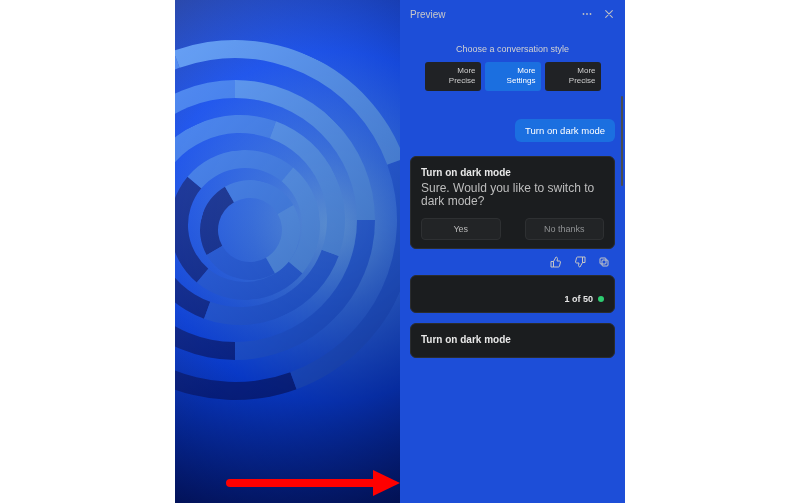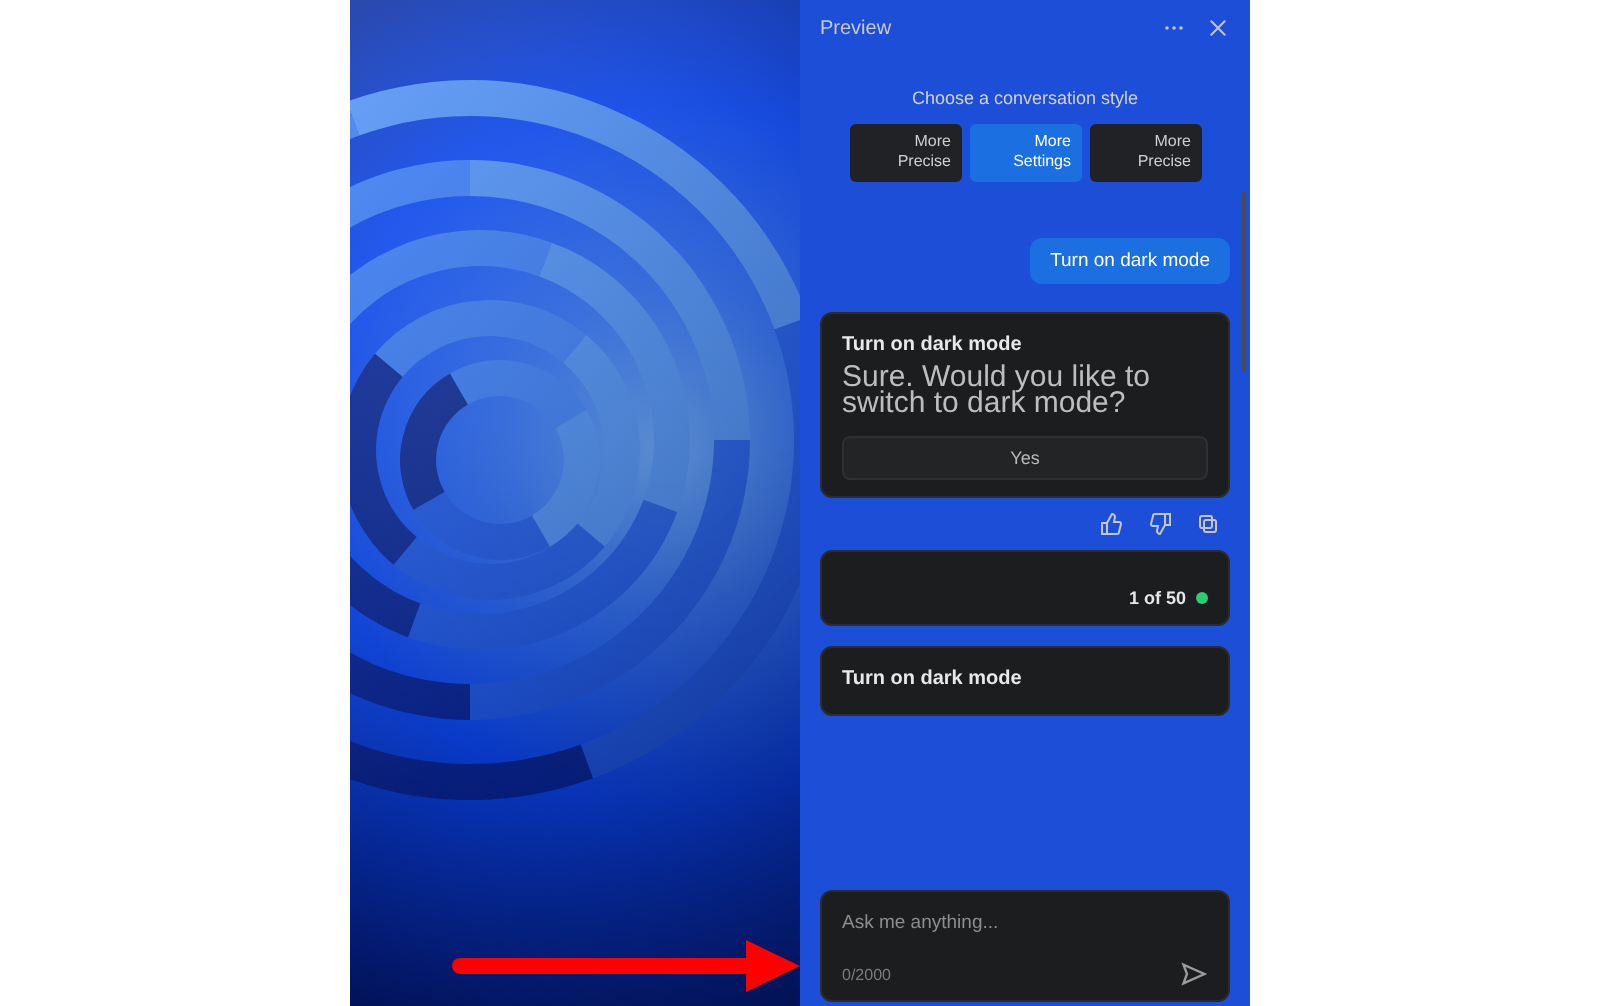--- a/index.html
+++ b/index.html
@@ -143,21 +143,21 @@
     margin-bottom: 10px;
     color: #cfcfcf;
   }
   .card-title {
     color: #e8e8e8;
     font-size: 10px;
     font-weight: 600;
     margin-bottom: 4px;
   }
   .card-body {
-    font-size: 15px;
+    font-size: 12px;
     line-height: 13px;
     color: #bdbdbd;
   }
 
   .yn-row {
     display:flex; gap:24px; margin-top:10px; justify-content:center;
   }
   .yn-btn {
     flex:1;
     background:#222426;
@@ -263,20 +263,21 @@
 
       <div class="user-row">
         <div class="user-bubble">Turn on dark mode</div>
       </div>
 
       <div class="card">
         <div class="card-title">Turn on dark mode</div>
         <div class="card-body">Sure. Would you like to switch to dark mode?</div>
         <div class="yn-row">
           <div class="yn-btn">Yes</div>
+          <div class="yn-btn no">No thanks</div>
         </div>
       </div>
 
       <div class="feedback-row">
         <span class="fb-icon">
           <svg width="12" height="12" viewBox="0 0 24 24" fill="none" stroke="currentColor" stroke-width="2">
               <path d="M7 22V11l5-9c1 0 3 1 3 3l-1 5h5c1 0 2 1 2 2l-2 8c0 1-1 2-2 2H7z M2 11h5v11H2z"></path>
             </svg>
         </span>
         <span class="fb-icon">
@@ -298,27 +299,16 @@
           <span class="dot"></span>
         </div>
       </div>
 
       <div class="card">
         <div class="card-title">Turn on dark mode</div>
       </div>
 
     </div>
 
-    <div class="input-area">
-      <div class="input-placeholder">Ask me anything...</div>
-      <div class="input-footer">
-        <span>0/2000</span>
-        <span class="send-icon">
-          <svg width="14" height="14" viewBox="0 0 24 24" fill="none" stroke="currentColor" stroke-width="2">
-              <path d="M3 20l18-8L3 4l3 8-3 8z"></path>
-            </svg>
-        </span>
-      </div>
-    </div>
 
   </div>
 
 </div>
 
 </body></html>

